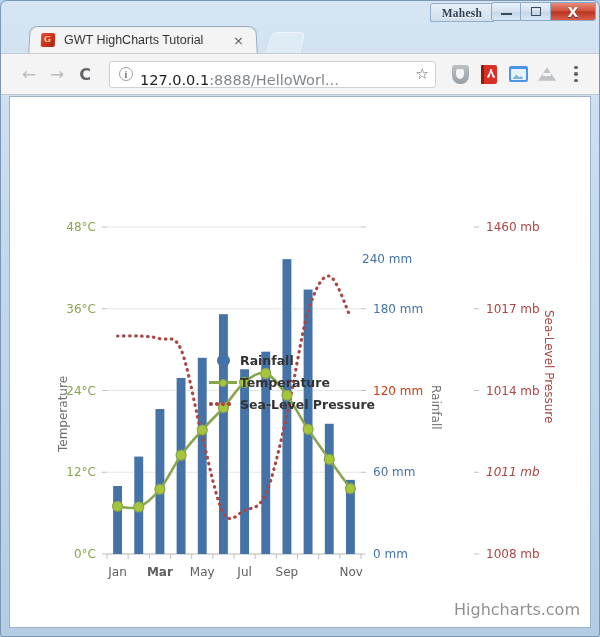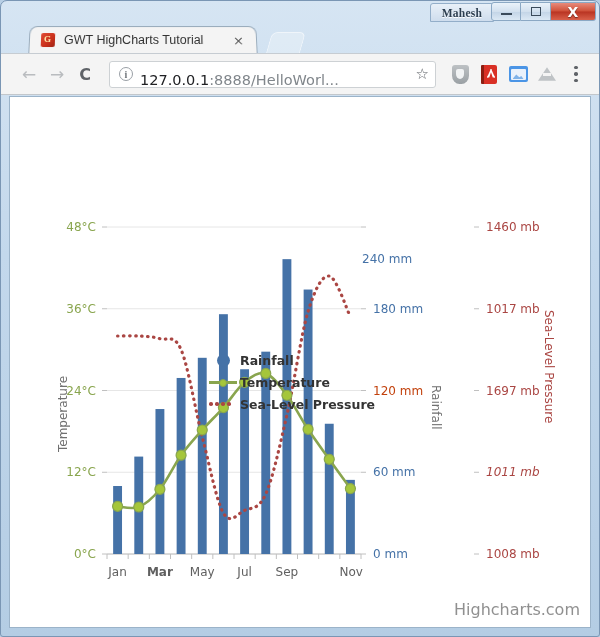--- a/index.html
+++ b/index.html
@@ -429,21 +429,21 @@
           <div class="ax-label" style="color: rgb(137, 165, 78); left: 86px; top: 293.5px; transform: translate(-100%, -50%);">24°C</div>
           <div class="ax-label" style="color: rgb(137, 165, 78); left: 86px; top: 211.75px; transform: translate(-100%, -50%);">36°C</div>
           <div class="ax-label" style="color: rgb(137, 165, 78); left: 86px; top: 130px; transform: translate(-100%, -50%);">48°C</div>
           <div class="ax-label" style="color: rgb(69, 114, 167); left: 363px; top: 457px; transform: translate(0px, -50%);">0 mm</div>
           <div class="ax-label" style="color: rgb(69, 114, 167); left: 363px; top: 375.25px; transform: translate(0px, -50%);">60 mm</div>
           <div class="ax-label" style="color: #c2410c; left: 363px; top: 293.5px; transform: translate(0px, -50%);">120 mm</div>
           <div class="ax-label" style="color: rgb(69, 114, 167); left: 363px; top: 211.75px; transform: translate(0px, -50%);">180 mm</div>
           <div class="ax-label" style="color: rgb(69, 114, 167); left: 352px; top: 130px; transform: translate(0px, -50%); margin-top: 32px;">240 mm</div>
           <div class="ax-label" style="color: rgb(170, 70, 67); left: 476px; top: 457px; transform: translate(0px, -50%);">1008 mb</div>
           <div class="ax-label" style="color: rgb(170, 70, 67); left: 476px; top: 375.25px; transform: translate(0px, -50%); font-style: italic;">1011 mb</div>
-          <div class="ax-label" style="color: rgb(170, 70, 67); left: 476px; top: 293.5px; transform: translate(0px, -50%);">1697 mb</div>
+          <div class="ax-label" style="color: rgb(170, 70, 67); left: 476px; top: 293.5px; transform: translate(0px, -50%);">1014 mb</div>
           <div class="ax-label" style="color: rgb(170, 70, 67); left: 476px; top: 211.75px; transform: translate(0px, -50%);">1017 mb</div>
           <div class="ax-label" style="color: rgb(170, 70, 67); left: 476px; top: 130px; transform: translate(0px, -50%);">1460 mb</div>
           <div class="ax-label" style="color: rgb(96, 96, 96); left: 107.583px; top: 468px; transform: translate(-50%, 0px);">Jan</div>
           <div class="ax-label" style="color: rgb(96, 96, 96); left: 149.917px; top: 468px; transform: translate(-50%, 0px); font-weight: bold;">Mar</div>
           <div class="ax-label" style="color: rgb(96, 96, 96); left: 192.25px; top: 468px; transform: translate(-50%, 0px);">May</div>
           <div class="ax-label" style="color: rgb(96, 96, 96); left: 234.583px; top: 468px; transform: translate(-50%, 0px);">Jul</div>
           <div class="ax-label" style="color: rgb(96, 96, 96); left: 276.917px; top: 468px; transform: translate(-50%, 0px);">Sep</div>
           <div class="ax-label" style="color: rgb(96, 96, 96); left: 319.25px; top: 468px; transform: translate(-50%, 0px); padding-left: 44px;">Nov</div>
           <div class="ax-title rot-ccw" style="color: rgb(112, 112, 112); left: 46px; top: 355px;">Temperature</div>
           <div class="ax-title rot-cw" style="color: rgb(112, 112, 112); left: 433px; top: 288px;">Rainfall</div>

